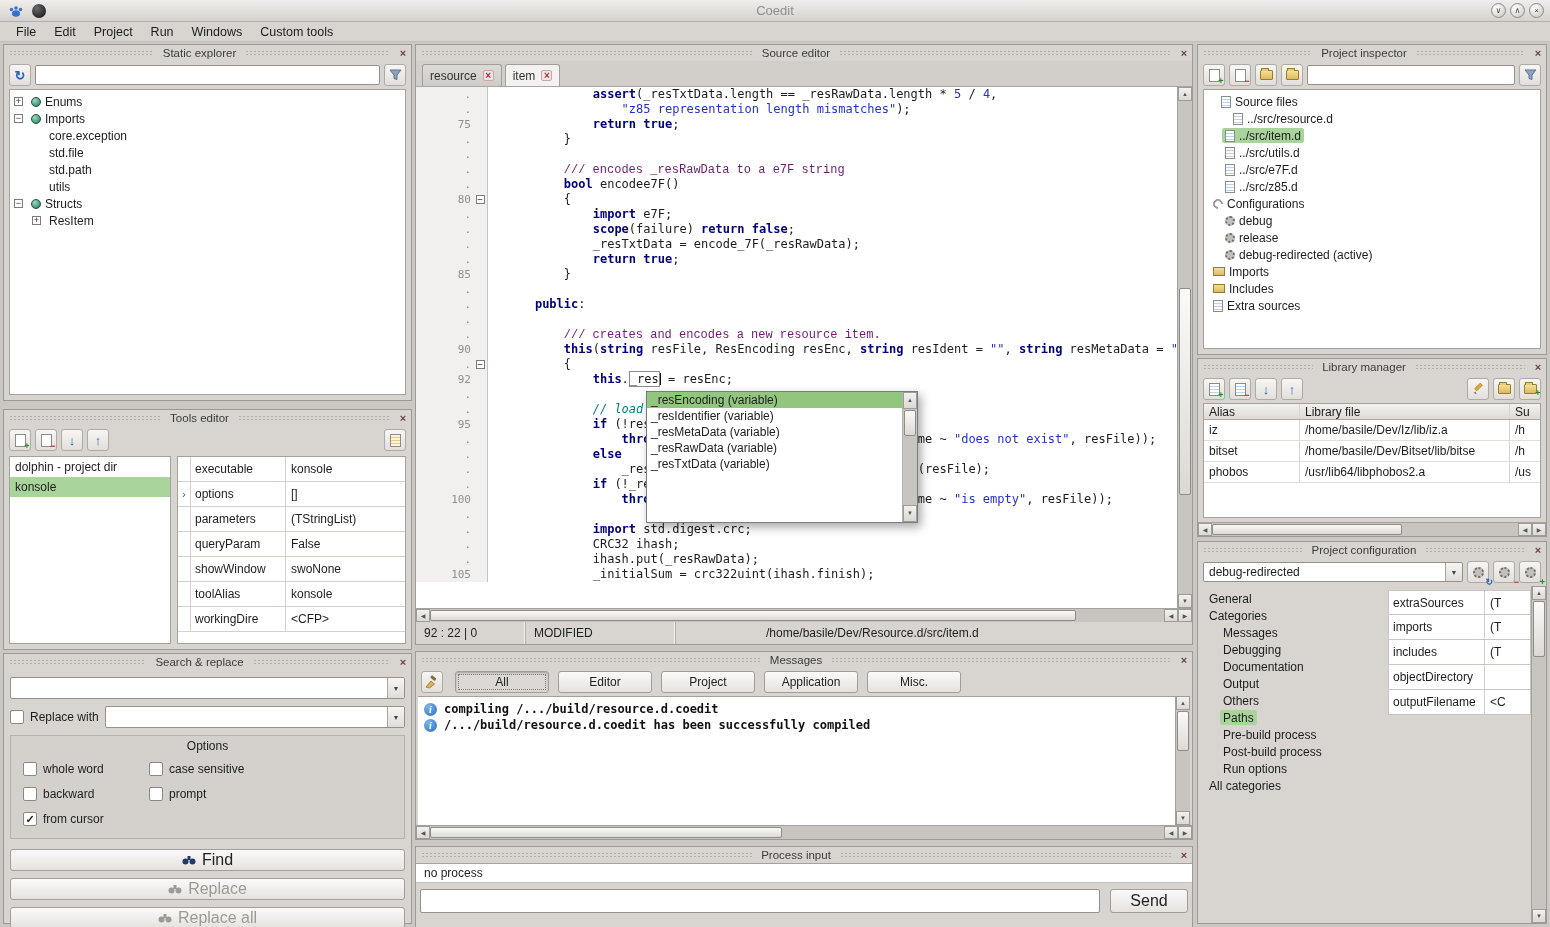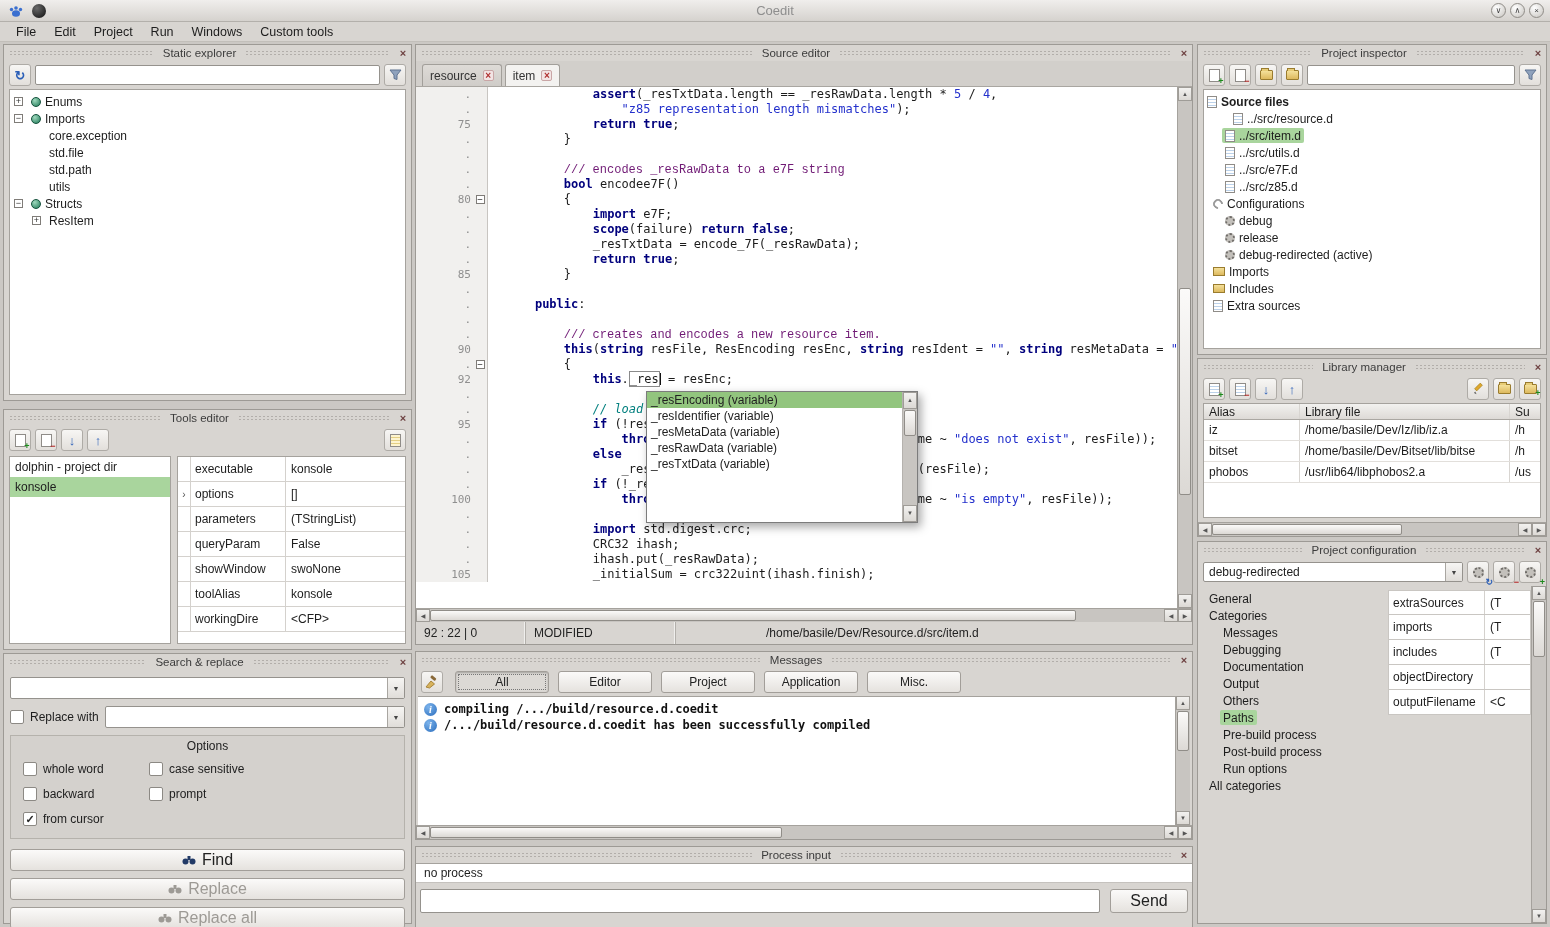--- a/index.html
+++ b/index.html
@@ -666,21 +666,21 @@
       <input class="text-input" style="flex: 1 1 0%;" value="">
       <button class="tool-btn">
         <span class="funnel-svg">
           <svg width="13" height="12" viewBox="0 0 13 12">
               <path d="M1 1 H12 L8 6 V10.5 L5 9.5 V6 Z" fill="#8fa2bd" stroke="#5f7391"></path>
             </svg>
         </span>
       </button>
     </div>
     <div class="tree white-area" id="inspector-tree" style="flex:1;margin:0 5px 5px 5px;padding-top:3px">
-        <div class="tree-row" style="padding-left: 0; font-weight: bold;">
+        <div class="tree-row" style="padding-left: 14px;">
           <span class="hl">
             <span class="ticon source-files-icon"></span>
             <span class="tlabel">Source files</span>
           </span>
         </div>
         <div class="tree-row" style="padding-left: 18px; margin-left: 8px;">
           <span class="hl">
             <span class="ticon dsource-icon"></span>
             <span class="tlabel">../src/resource.d</span>
           </span>

